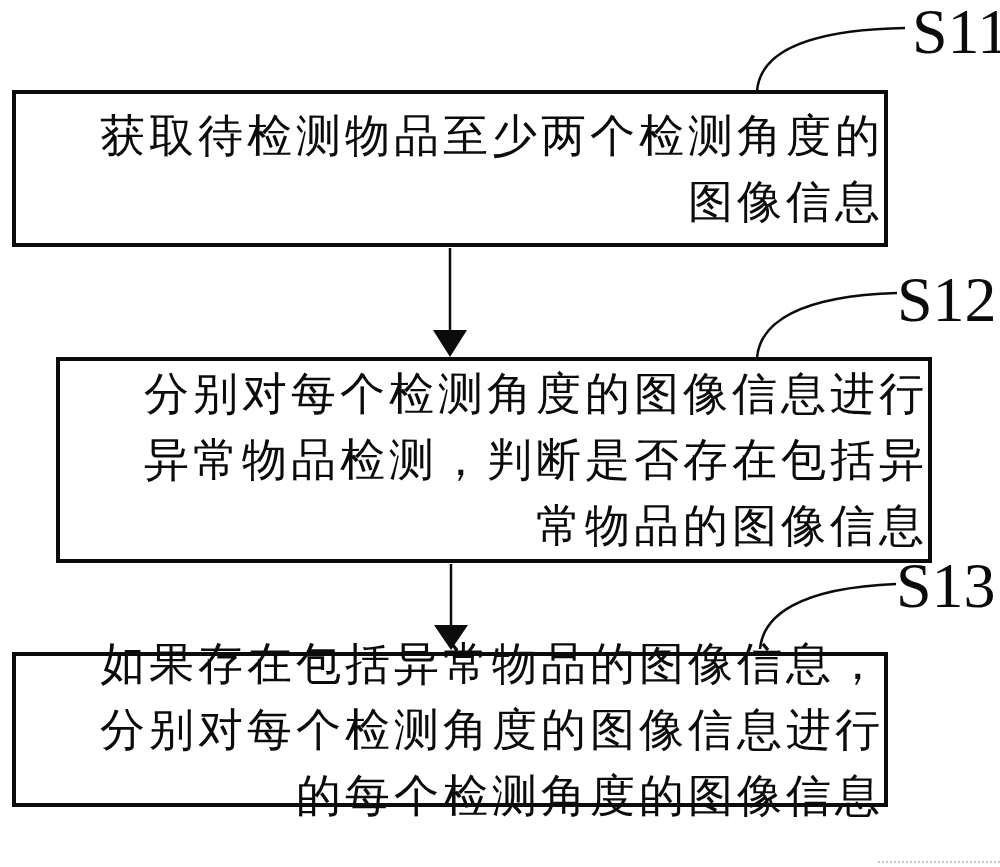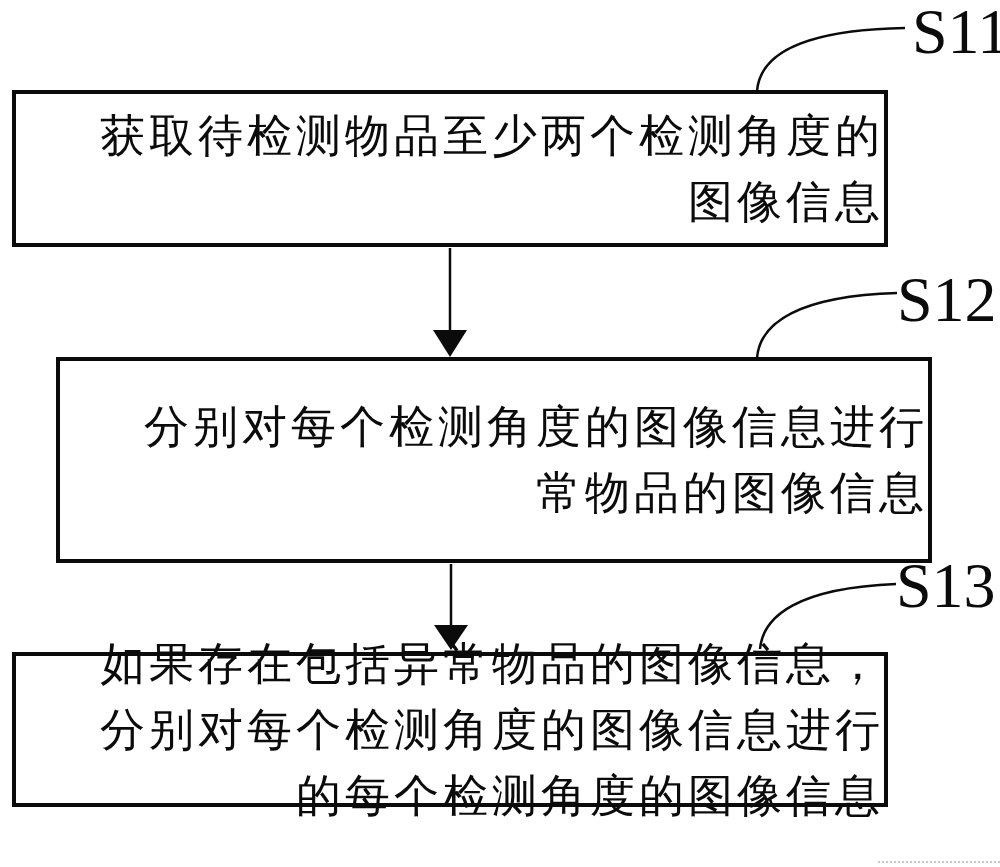--- a/index.html
+++ b/index.html
@@ -77,20 +77,21 @@
     <polygon points="434,625 468,625 451,650" fill="#0b0b0b"></polygon>
   </svg>
 
   <div class="flow-box box-1">
     <span class="box-line">获取待检测物品至少两个检测角度的</span>
     <span class="box-line">图像信息</span>
   </div>
 
   <div class="flow-box box-2">
     <span class="box-line">分别对每个检测角度的图像信息进行</span>
+    <span class="box-line">异常物品检测，判断是否存在包括异</span>
     <span class="box-line">常物品的图像信息</span>
   </div>
 
   <div class="flow-box box-3">
     <span class="box-line">如果存在包括异常物品的图像信息，</span>
     <span class="box-line">分别对每个检测角度的图像信息进行</span>
     <span class="box-line">的每个检测角度的图像信息</span>
   </div>
 
   <div class="step-label label-1">S11</div>

